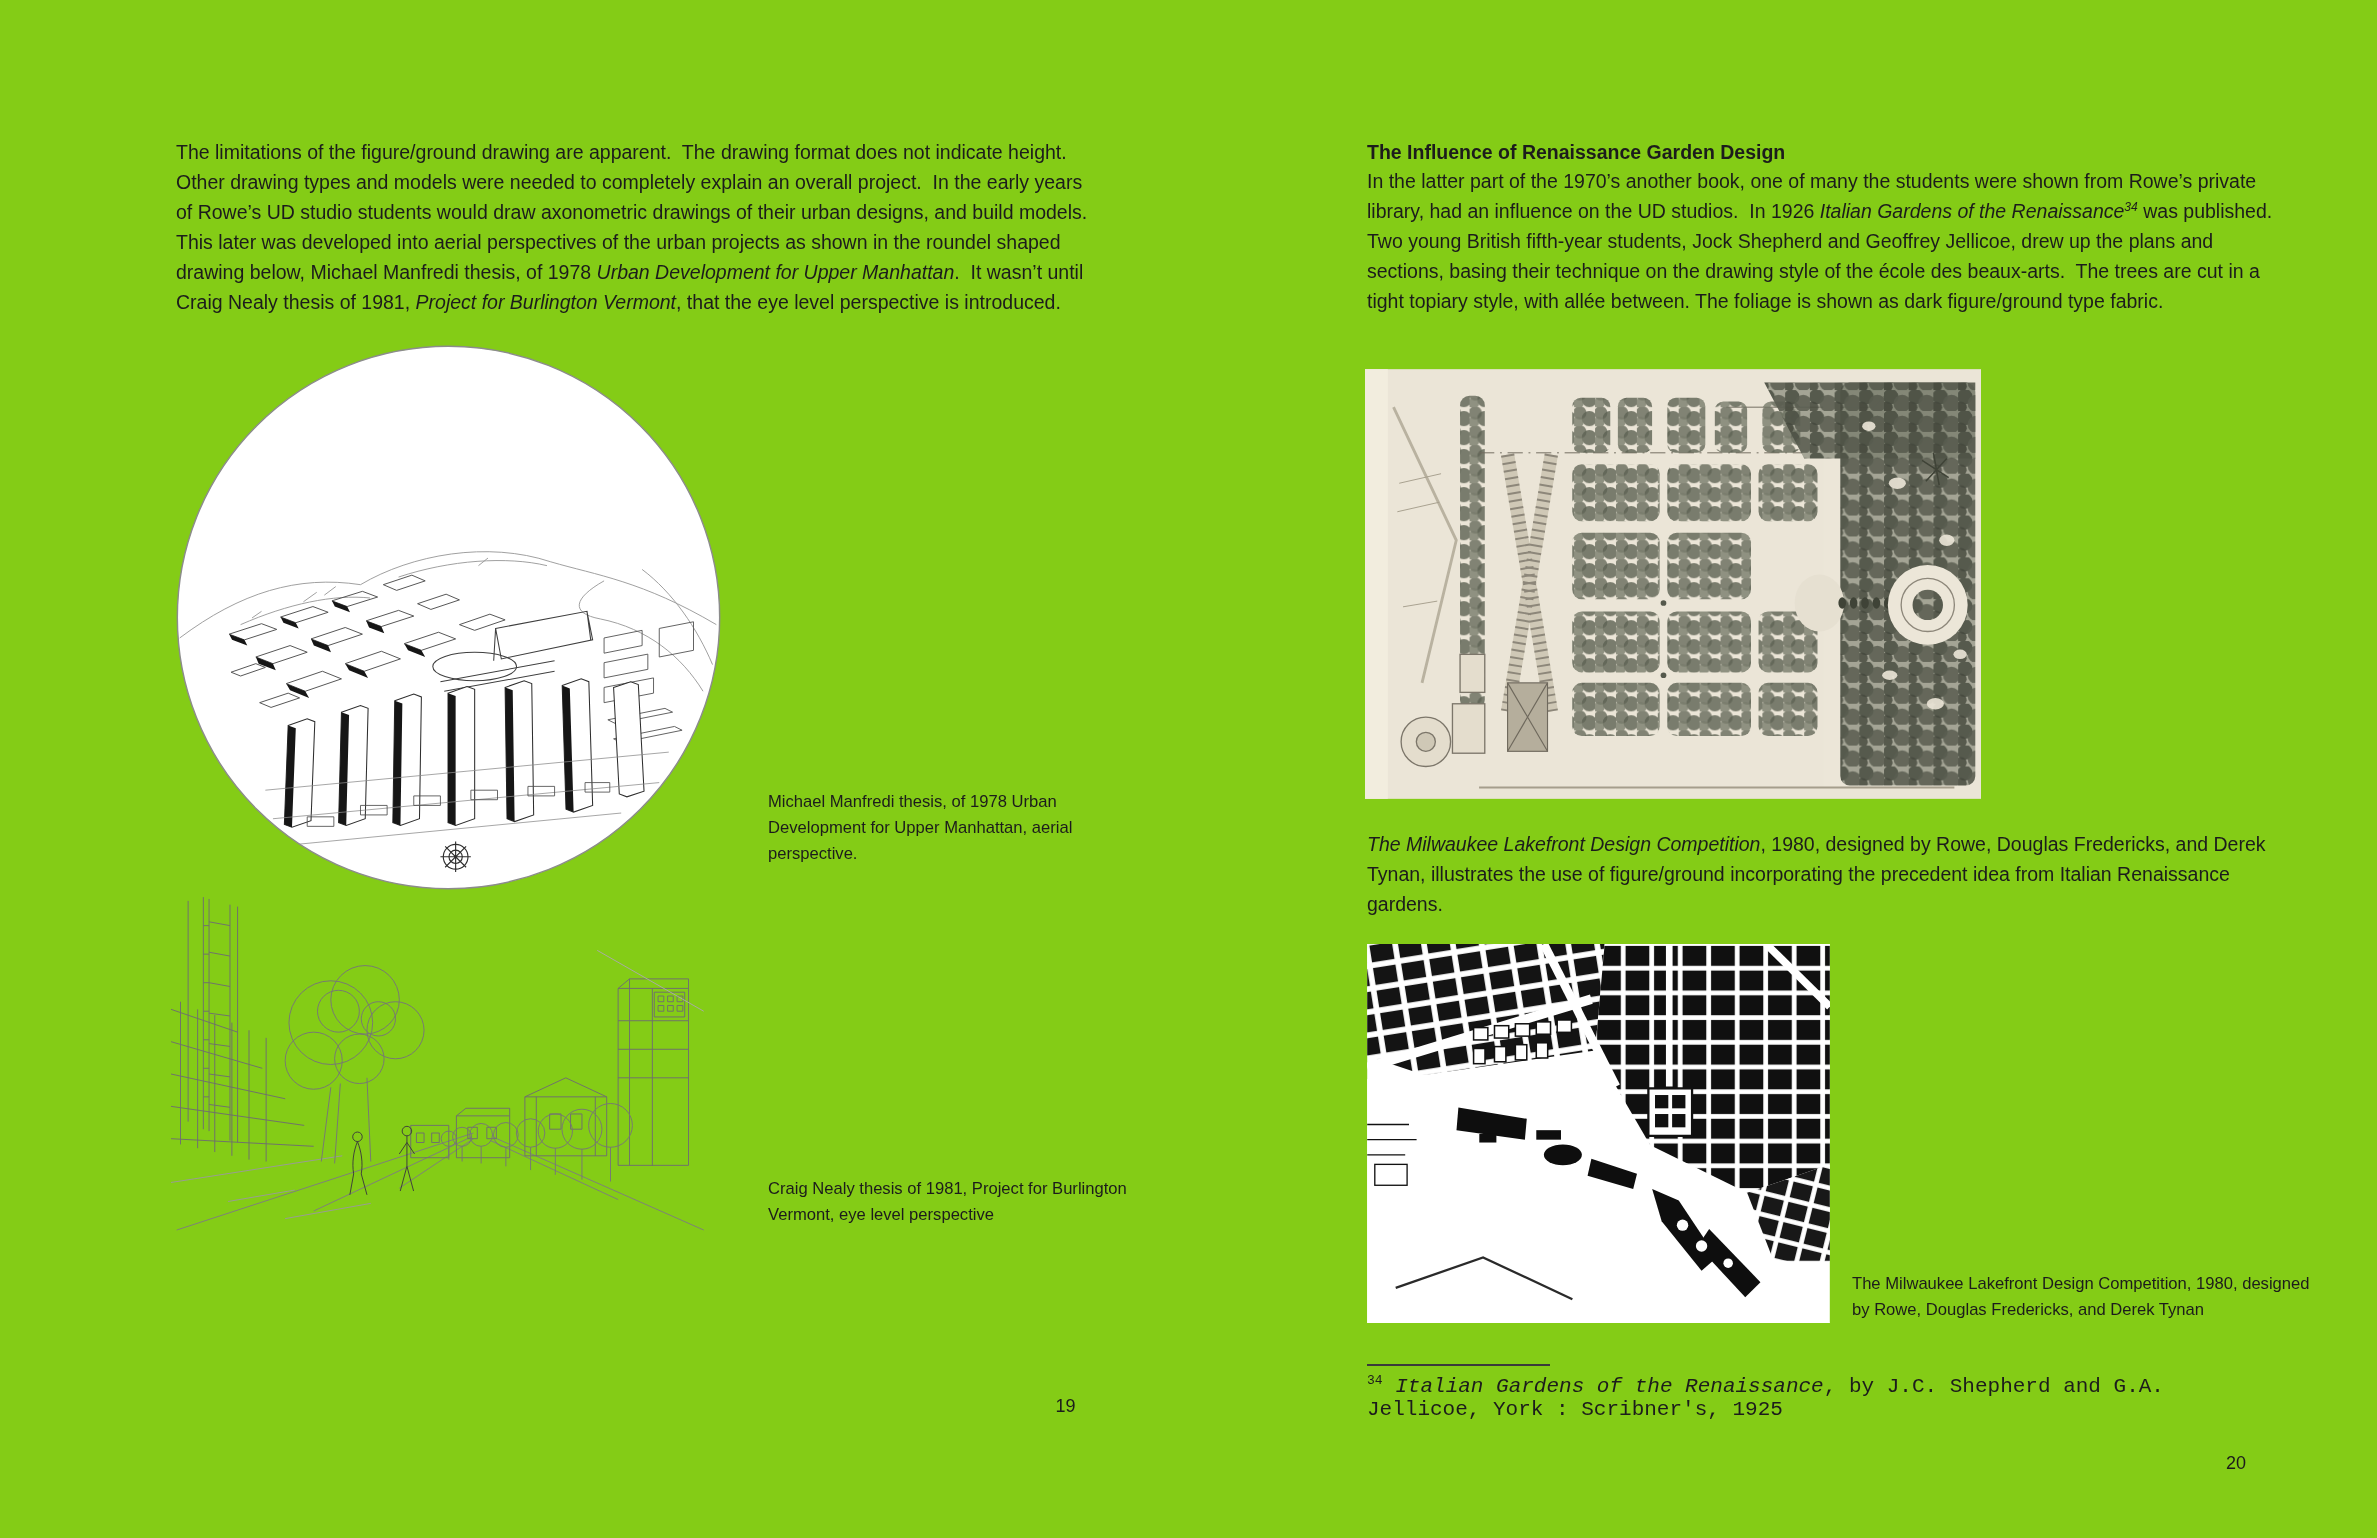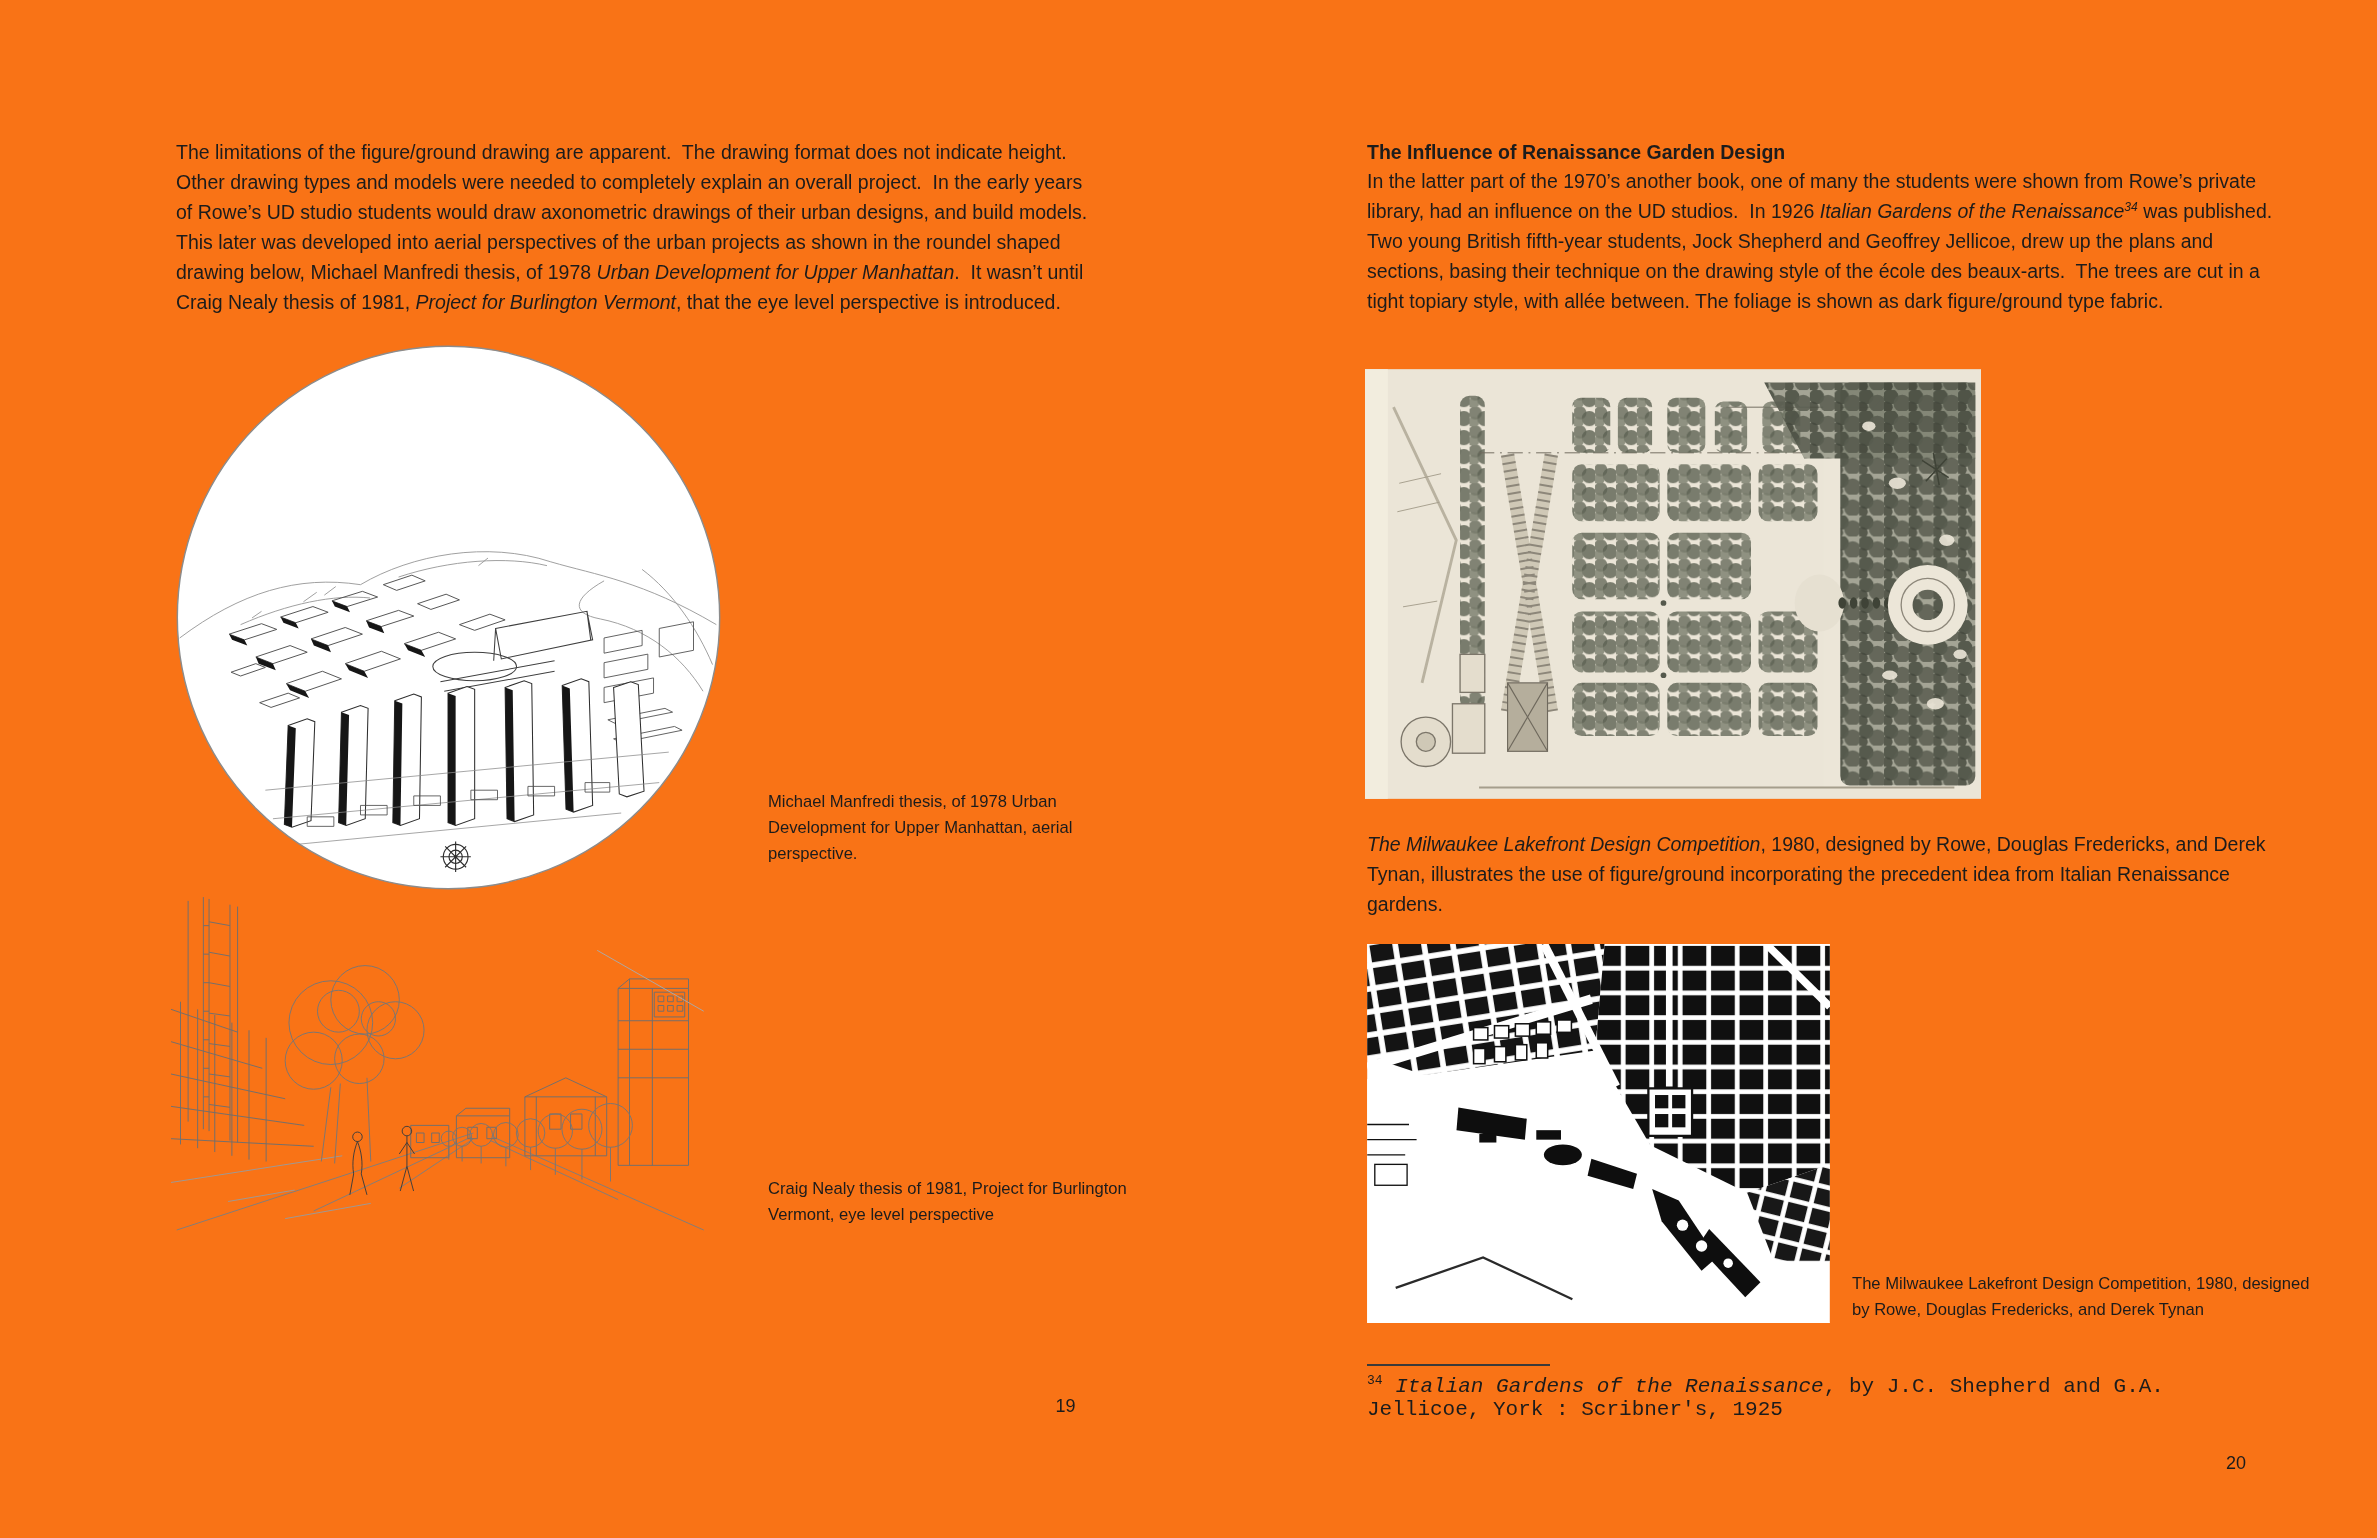--- a/index.html
+++ b/index.html
@@ -1,19 +1,19 @@
 <!DOCTYPE html>
 <html style="--ink: #1c1c1c; --sketch-line: #6f6f6f; --garden-paper: #ebe5d7; --foliage: #62665a; --foliage-dark: #4b4f44; --figure-ground-black: #111111;font-size:15px"><head>
 <meta charset="utf-8">
 <style>
   html,body{margin:0;padding:0;background:#ffffff;}
   .sheet{
     position:relative;
     width:2378px;height:1539px;
-    background:#f97316;
+    background:#84cc16;
     font-family:"Liberation Sans", sans-serif;
     color:var(--ink,#1c1c1c);
     overflow:hidden;
   }
   .abs{position:absolute;}
   .body-text{
     font-size:19.5px;
     line-height:30px;
     white-space:pre-wrap;
     text-align:left;

